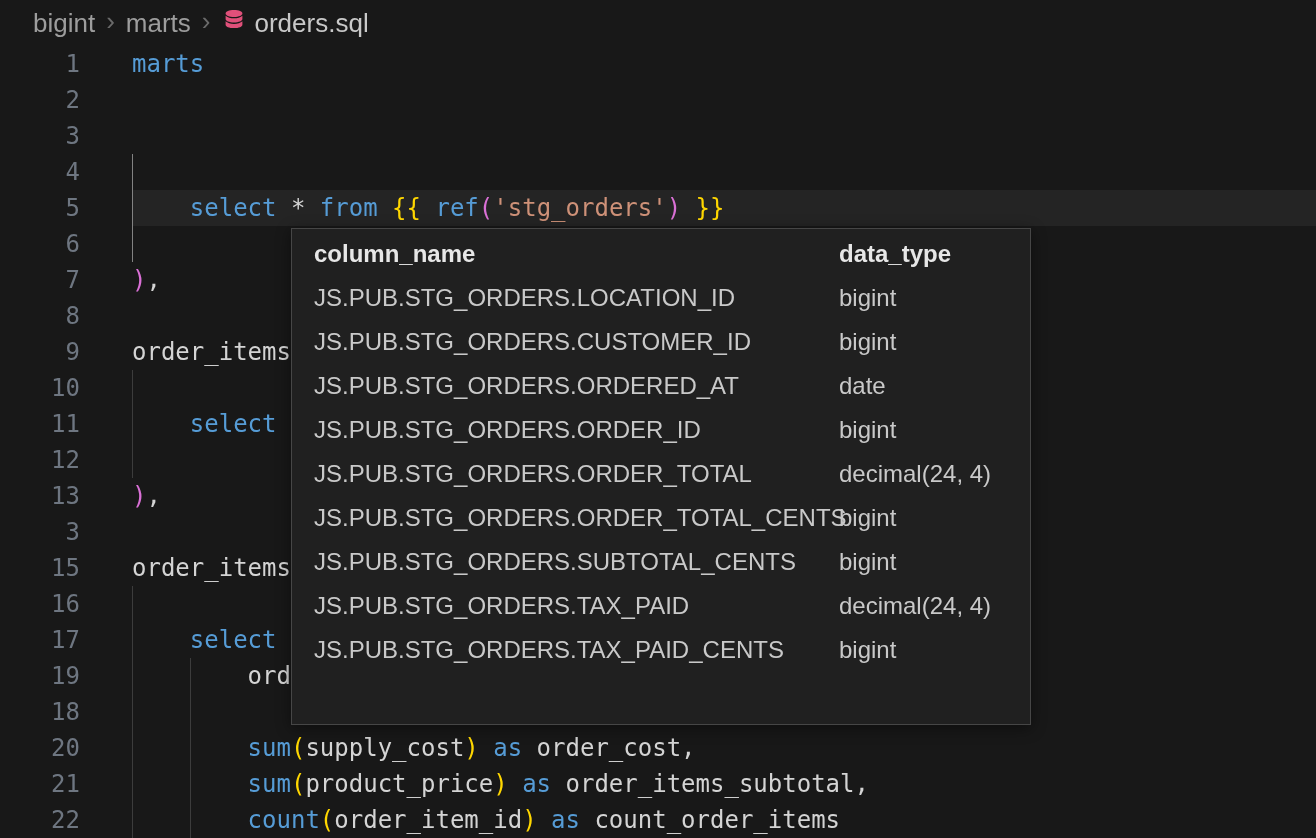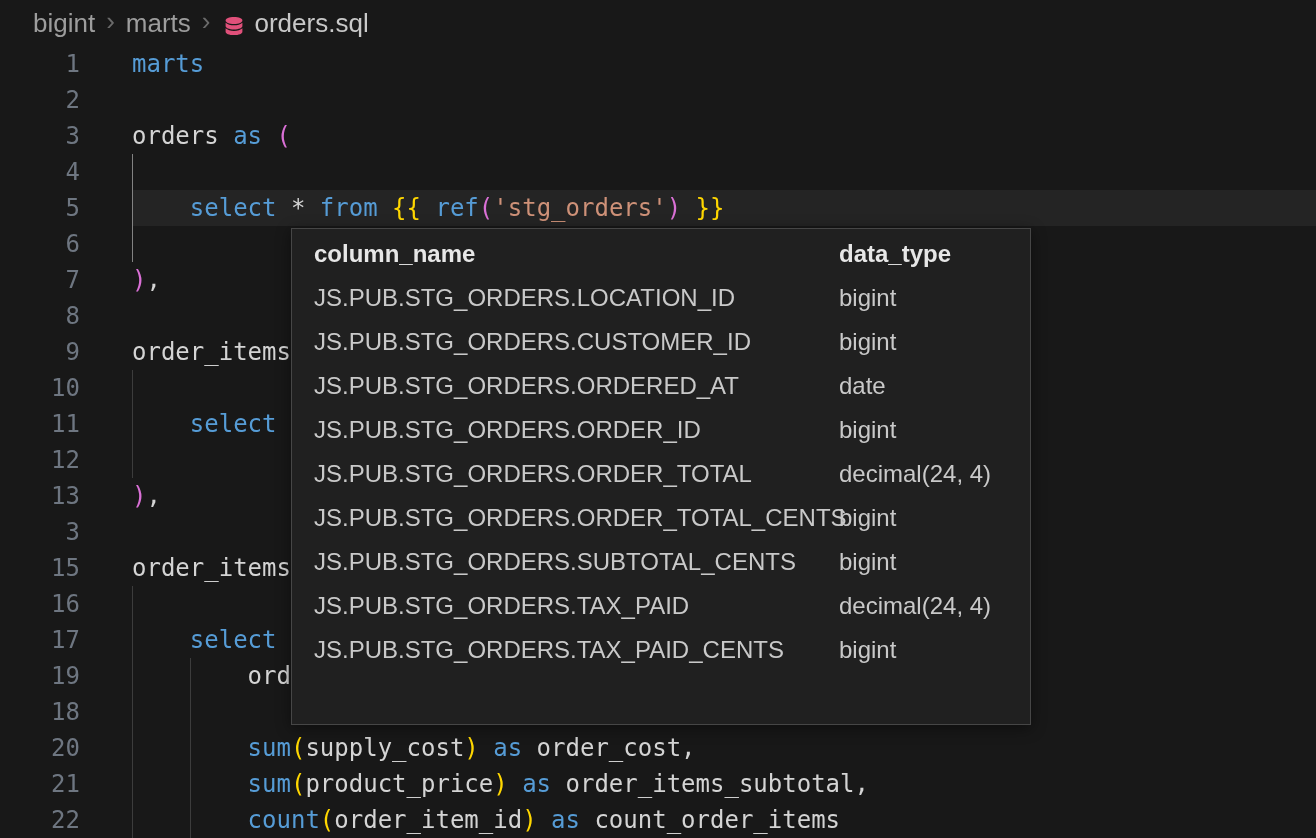--- a/index.html
+++ b/index.html
@@ -12,21 +12,21 @@
 
   
   .breadcrumb {
     height:46px; display:flex; align-items:center;
     padding-left:33px; gap:11px;
     font-family:"Liberation Sans", sans-serif;
     font-size:26px; color:#9d9d9d;
     user-select:none;
   }
   .breadcrumb .sep { color:#6a6a6a; font-size:26px; transform:translateY(-2px); }
-  .breadcrumb .file { display:flex; align-items:flex-end; gap:9px; color:#c8c8c8; }
+  .breadcrumb .file { display:flex; align-items:flex-start; gap:9px; color:#c8c8c8; }
   .db-icon { display:block; }
 
   
   .editor {
     position:relative;
     font-family:"DejaVu Sans Mono", monospace;
     font-size:24px;
   }
   .line { display:flex; height:36px; line-height:36px; }
   .gutter {
@@ -89,21 +89,20 @@
     <div class="line">
       <div class="gutter">1</div>
       <div class="code"><span style="color: rgb(86, 156, 214);">marts</span></div>
     </div>
     <div class="line">
       <div class="gutter">2</div>
       <div class="code"></div>
     </div>
     <div class="line">
       <div class="gutter">3</div>
-      <div class="code"><span style="color: rgb(212, 212, 212);">orders </span><span style="color: rgb(86, 156, 214);">as</span><span style="color: rgb(212, 212, 212);"> </span><span style="color: rgb(218, 112, 214);">(</span></div>
     </div>
     <div class="line">
       <div class="gutter">4</div>
       <div class="code"><span class="guide active" style="left: 0ch;"></span></div>
     </div>
     <div class="line">
       <div class="gutter">5</div>
       <div class="code active"><span class="guide active" style="left: 0ch;"></span><span style="color: rgb(212, 212, 212);">    </span><span style="color: rgb(86, 156, 214);">select</span><span style="color: rgb(212, 212, 212);"> </span><span style="color: rgb(212, 212, 212);">*</span><span style="color: rgb(212, 212, 212);"> </span><span style="color: rgb(86, 156, 214);">from</span><span style="color: rgb(212, 212, 212);"> </span><span style="color: rgb(255, 215, 0);">{{</span><span style="color: rgb(212, 212, 212);"> </span><span style="color: rgb(86, 156, 214);">ref</span><span style="color: rgb(218, 112, 214);">(</span><span style="color: rgb(206, 145, 120);">'stg_orders'</span><span style="color: rgb(218, 112, 214);">)</span><span style="color: rgb(212, 212, 212);"> </span><span style="color: rgb(255, 215, 0);">}}</span></div>
     </div>
     <div class="line">

